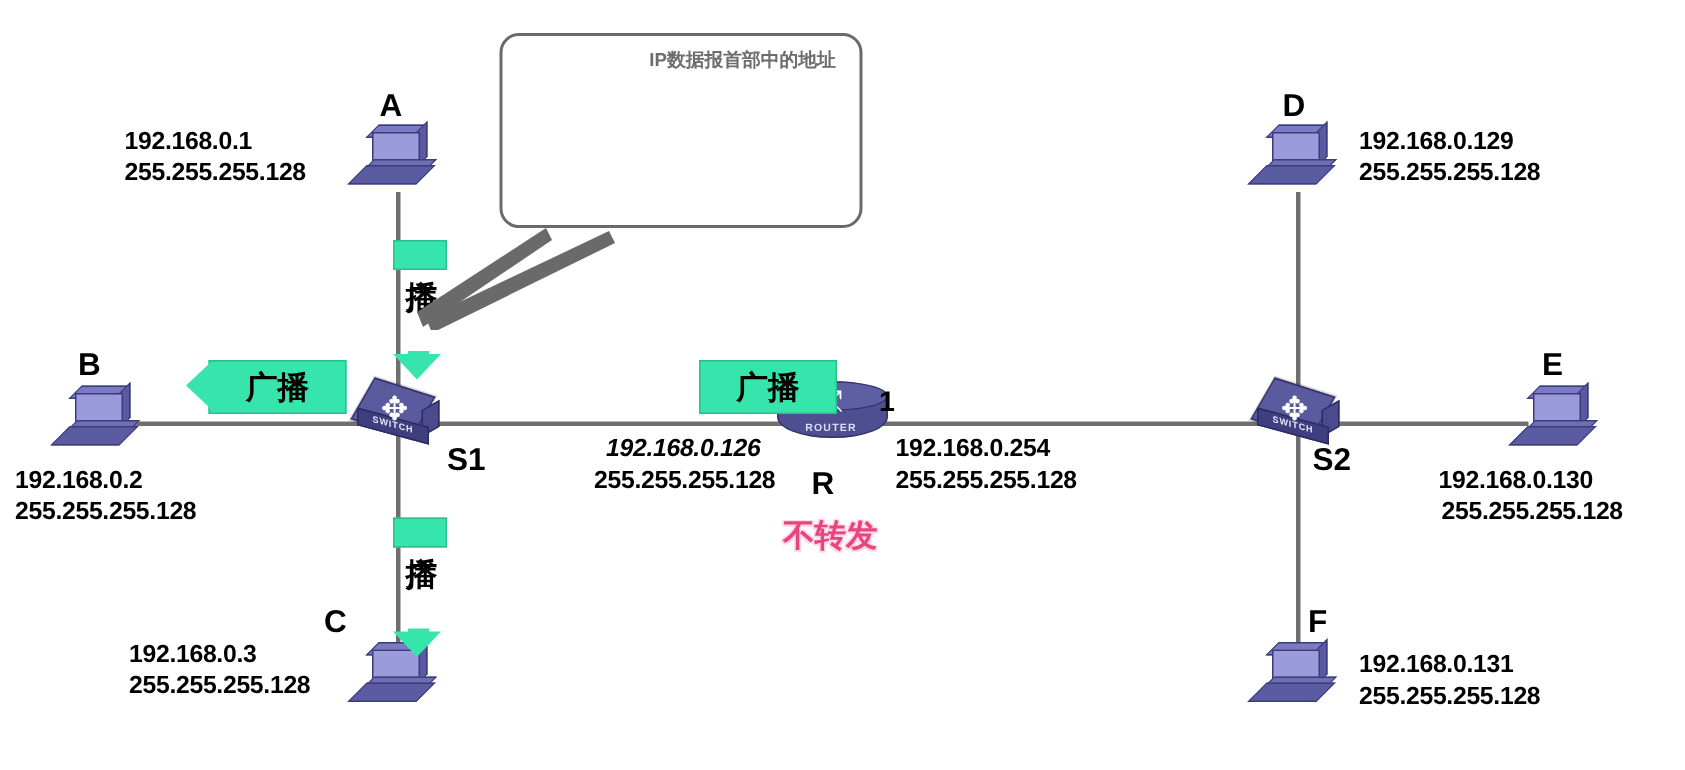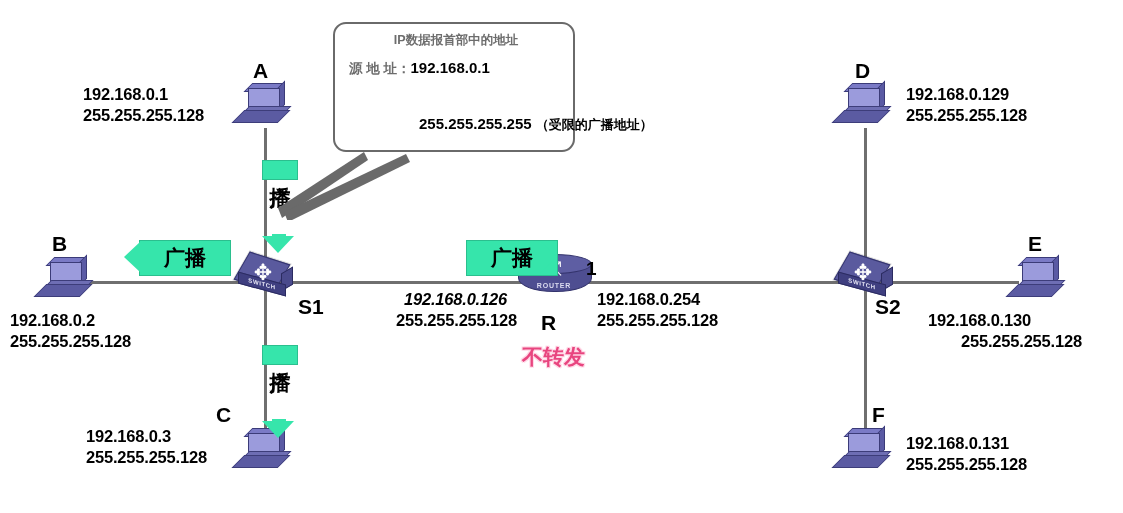--- a/index.html
+++ b/index.html
@@ -129,21 +129,21 @@
   }
 
   
   #callout{
     position:absolute;left:333px;top:22px;width:242px;height:130px;
     background:#ffffff;border:2px solid #6a6a6a;border-radius:13px;
     box-sizing:border-box;
   }
   #callout .ctitle{
     position:absolute;left:0;top:8px;width:242px;text-align:center;
-    color:#6d6d6d;font-weight:bold;font-size:12.5px;
+    color:#6d6d6d;font-weight:bold;font-size:12.5px;padding-left:39px;
   }
   .crow{position:absolute;white-space:nowrap;font-size:13.5px;line-height:16px;}
   .clabel{color:#6d6d6d;font-weight:bold;}
   .cval{color:#000;font-weight:bold;font-size:15px;}
   .cnote{color:#000;font-weight:bold;font-size:13px;}
   .tail{position:absolute;}
 </style>
 </head>
 <body>
 
@@ -208,21 +208,21 @@
 
   <div class="host" style="left:1012px;top:256px;">
     <div class="montop"></div>
       <div class="monside"></div>
       <div class="mon"></div>
     <div class="neck"></div>
       <div class="base2"></div>
       <div class="base"></div>
   </div>
   <div class="nodelbl" style="left:1028px;top:233px;">E</div>
-  <div class="ip" style="left:928px;top:311px;">192.168.0.130</div>
+  <div class="ip" style="left:959px;top:311px;">192.168.0.130</div>
   <div class="ip" style="left:961px;top:332px;">255.255.255.128</div>
 
   <div class="host" style="left:838px;top:427px;">
     <div class="montop"></div>
       <div class="monside"></div>
       <div class="mon"></div>
     <div class="neck"></div>
       <div class="base2"></div>
       <div class="base"></div>
   </div>
@@ -285,23 +285,17 @@
   </div>
 
   <svg class="tail" width="160" height="120" viewBox="0 0 160 120" style="left:260px;top:100px;">
     <polygon points="108,60 22,118 18,108 104,52" fill="#6a6a6a"></polygon>
     <polygon points="150,62 28,122 24,112 146,54" fill="#6a6a6a"></polygon>
   </svg>
 
   <div id="callout">
     <div class="ctitle">IP数据报首部中的地址</div>
 
-    <div class="crow" style="left:14px;top:36px;">
-      <span class="clabel">源 地 址：</span><span class="cval">192.168.0.1</span>
-    </div>
-
-
-    <div class="crow" style="left:84px;top:92px;">
-      <span class="cval">255.255.255.255</span><span class="cnote" style="margin-left:4px;">（受限的广播地址）</span>
-    </div>
+
+
   </div>
 
 </div>
 
 </body></html>

